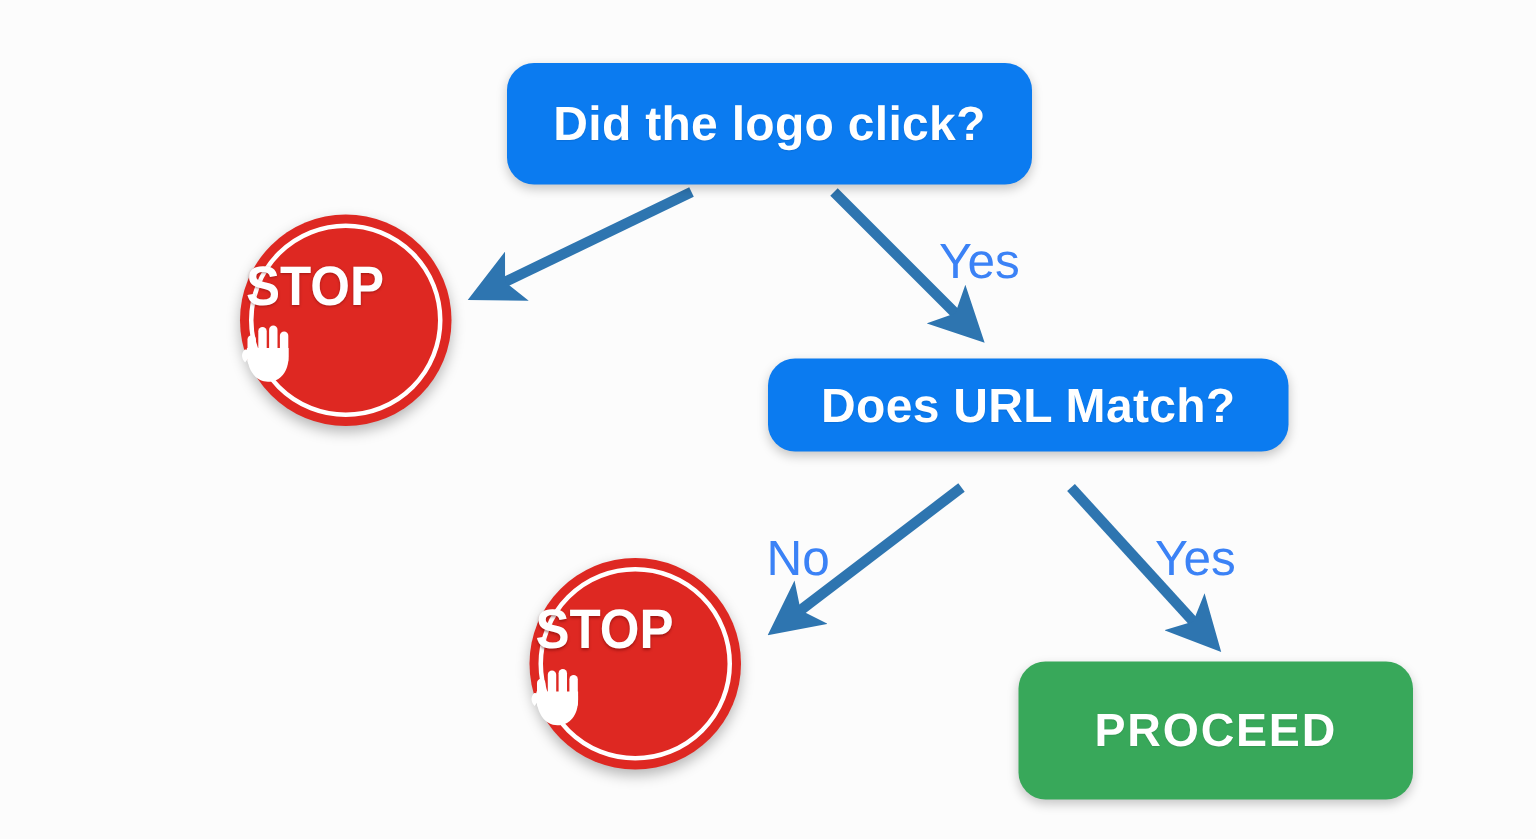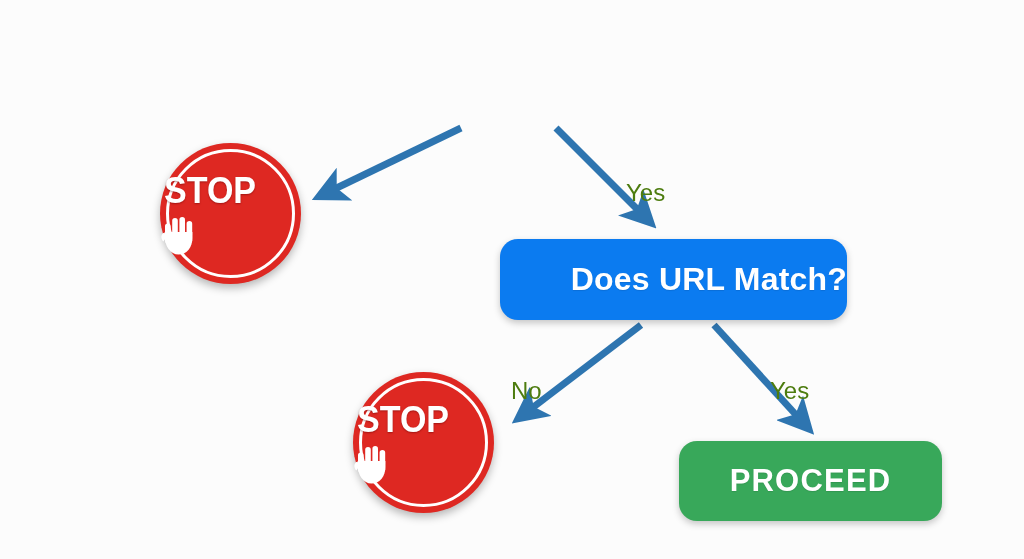--- a/index.html
+++ b/index.html
@@ -54,26 +54,26 @@
   }
   .terminal-go .node-label {
     font-size: 31px;
     letter-spacing: 1.2px;
   }
   #node-did-logo-click {
     left: 338px;  top: 42px;
     width: 350px; height: 81px;
   }
   #node-does-url-match {
-    left: 500px;  top: 239px;
-    width: 347px; height: 81px; justify-content: flex-end;
+    left: 512px;  top: 239px;
+    width: 347px; height: 62px;
   }
   #node-proceed {
     left: 679px;  top: 441px;
-    width: 263px; height: 80px;
+    width: 263px; height: 92px;
   }
   
   .stop-sign {
     position: absolute;
     border-radius: 50%;
     background: #de2822;
     box-shadow: 0 4px 9px rgba(0,0,0,0.28);
     display: flex;
     flex-direction: column;
     align-items: flex-start;
@@ -105,24 +105,23 @@
   }
   #stop-sign-1 .stop-text { font-size: 37px; margin-bottom: 1px; }
   #stop-sign-2 {
     left: 353px; top: 372px;
     width: 141px; height: 141px;
   }
   #stop-sign-2 .stop-text { font-size: 37px; margin-bottom: 1px; }
   
   .edge-label {
     position: absolute;
-    color: #4d7c0f;
-    font-size: 24px;
+    color: #3b82f6;
+    font-size: 33px;
     white-space: nowrap;
-    margin-top: 24px;
   }
   #edge-label-yes-1 { left: 626px; top: 155px; }
   #edge-label-no-1  { left: 511px; top: 353px; text-align: right; }
   #edge-label-yes-2 { left: 770px; top: 353px; }
 </style>
 </head>
 <body>
 
 <div id="canvas">
 
@@ -135,20 +134,23 @@
 
     <line x1="461" y1="128" x2="320" y2="196" stroke="#2e75b0" stroke-width="7" stroke-linecap="butt" marker-end="url(#arrowhead)"></line>
 
     <line x1="556" y1="128" x2="650" y2="222" stroke="#2e75b0" stroke-width="7" stroke-linecap="butt" marker-end="url(#arrowhead)"></line>
 
     <line x1="641" y1="325" x2="519" y2="418" stroke="#2e75b0" stroke-width="7" stroke-linecap="butt" marker-end="url(#arrowhead)"></line>
 
     <line x1="714" y1="325" x2="808" y2="428" stroke="#2e75b0" stroke-width="7" stroke-linecap="butt" marker-end="url(#arrowhead)"></line>
   </svg>
 
+  <div class="node-box decision" id="node-did-logo-click">
+    <span class="node-label">Did the logo click?</span>
+  </div>
 
   <div class="stop-sign" id="stop-sign-1">
     <span class="ring"></span>
     <span class="stop-text">STOP</span>
     <svg class="hand-icon" width="40" height="44" viewBox="0 0 40 44" aria-hidden="true">
       <g fill="#ffffff">
         <rect x="5.0" y="10.5" width="5.6" height="20" rx="2.8"></rect>
         <rect x="12.2" y="5.0" width="5.6" height="25" rx="2.8"></rect>
         <rect x="19.4" y="4.0" width="5.6" height="26" rx="2.8"></rect>
         <rect x="26.6" y="8.0" width="5.6" height="22" rx="2.8"></rect>

